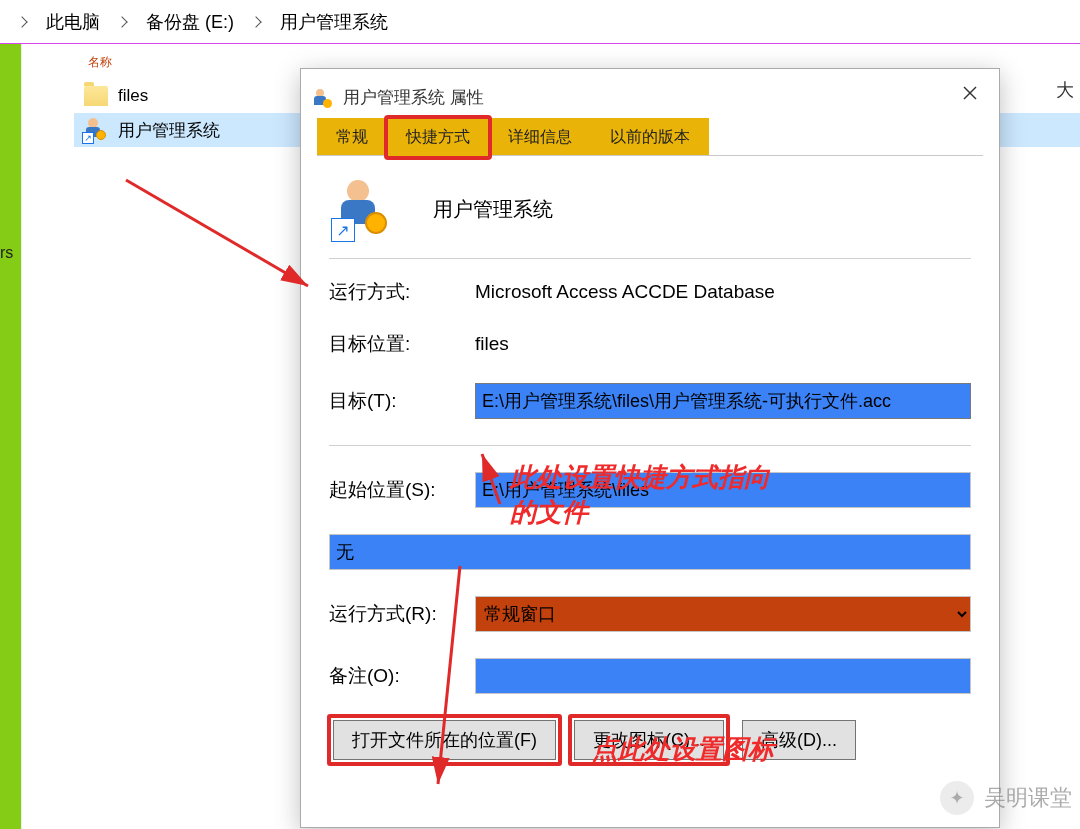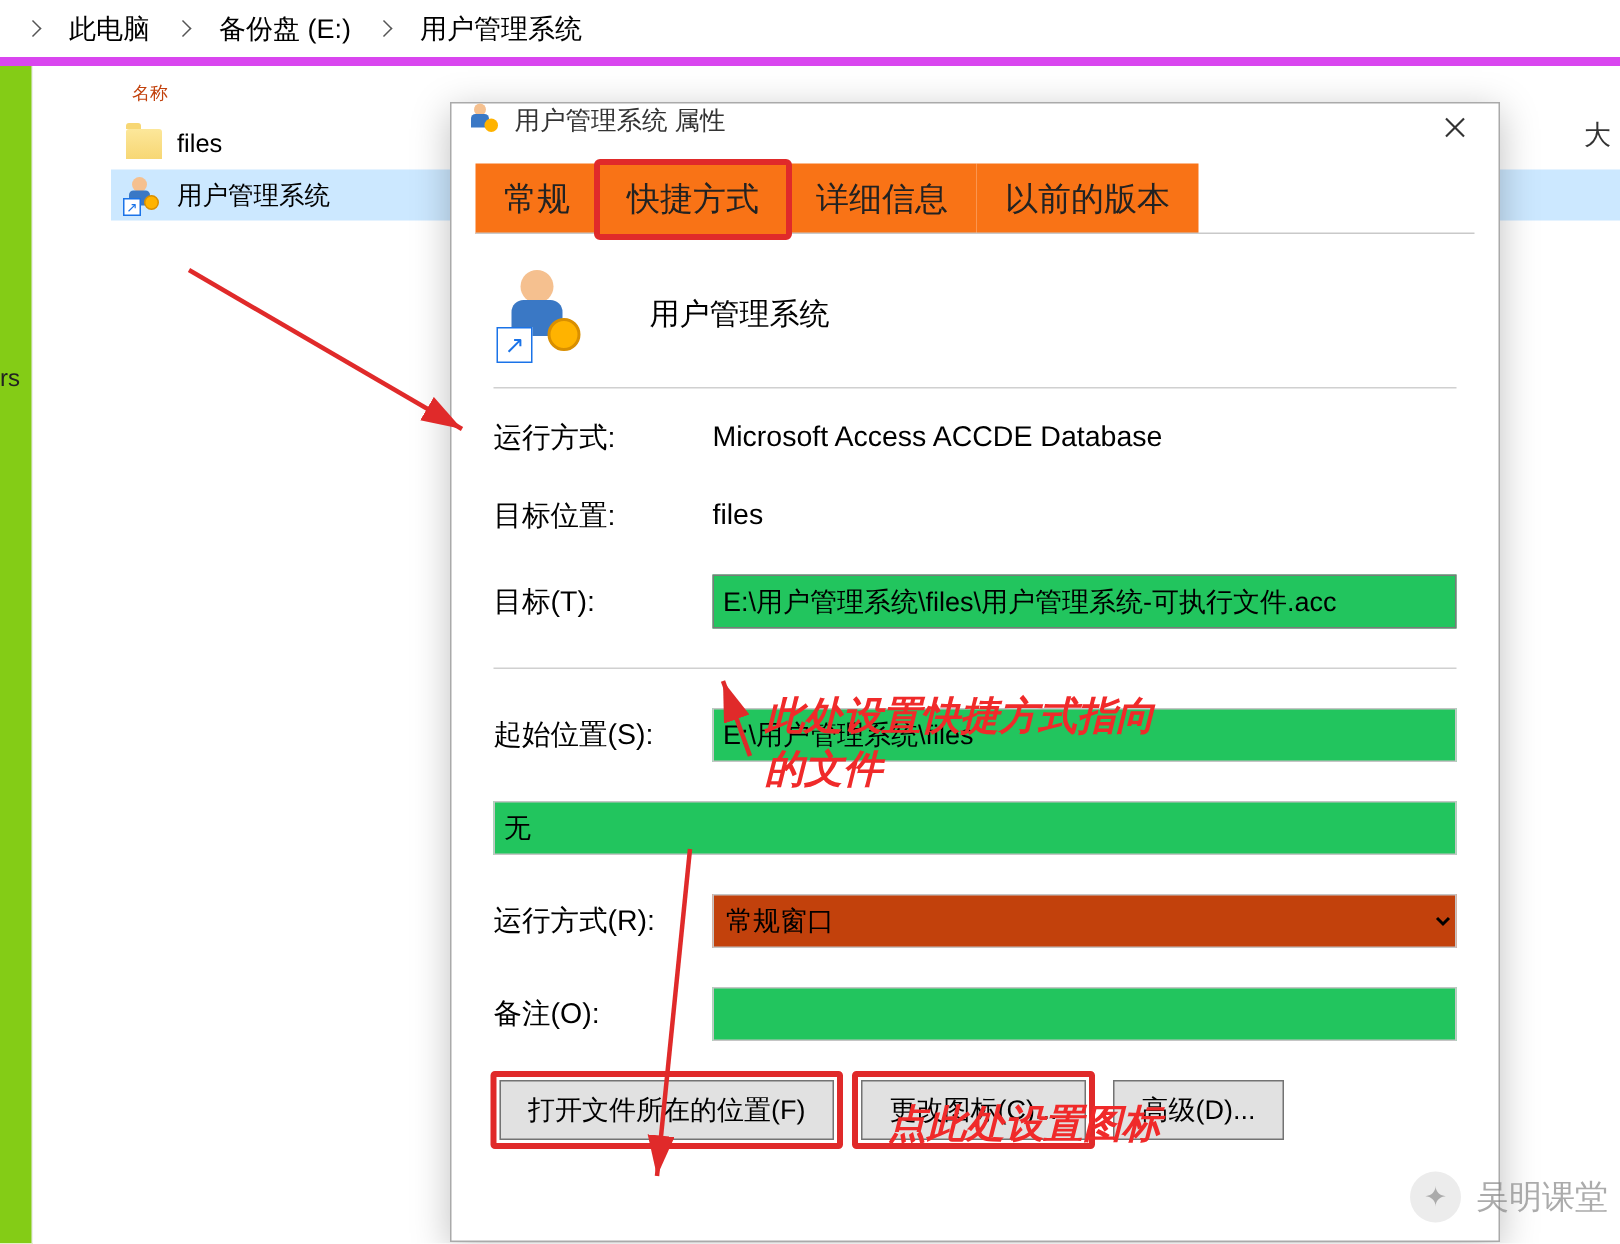--- a/index.html
+++ b/index.html
@@ -1,19 +1,19 @@
 <!DOCTYPE html>
 <html><head>
 <meta charset="utf-8">
 <style>
   * { box-sizing: border-box; font-family: "Microsoft YaHei", "Segoe UI", sans-serif; }
   body { margin: 0; background: #fff; width: 1080px; height: 829px; overflow: hidden; position: relative; color: #000; }
 
   
-  .breadcrumb-bar { height: 44px; display: flex; align-items: center; padding: 0 8px; border-bottom: 6px solid #d946ef; font-size: 18px; }
+  .breadcrumb-bar { height: 44px; display: flex; align-items: center; padding: 0 8px; border-bottom: 1px solid #d946ef; font-size: 18px; }
   .bc-chevron-small { width: 18px; height: 18px; display: inline-block; position: relative; margin: 0 6px; }
   .bc-chevron-small::before { content: ""; position: absolute; top: 5px; left: 4px; width: 7px; height: 7px; border-right: 1.5px solid #555; border-bottom: 1.5px solid #555; transform: rotate(-45deg); }
   .bc-item { padding: 4px 8px; border-radius: 3px; cursor: pointer; }
 
   
   .explorer-body { display: flex; height: calc(100% - 44px); }
   .side-strip { width: 22px; background: #84cc16; border-right: 1px solid #eee; font-size: 16px; color:#222; padding-top:200px; overflow:hidden;}
   .nav-col { width: 52px; background: #fff; }
   .file-list-col { flex: 1; position: relative; background: #fff; }
 
@@ -25,47 +25,47 @@
   .folder-glyph { width: 24px; height: 20px; background: linear-gradient(#fce79a,#f7d774); border-radius: 2px 2px 0 0; position: relative; margin-right: 10px; }
   .folder-glyph::before { content:""; position:absolute; top:-4px; left:0; width:10px; height:4px; background:#f7d774; border-radius:2px 2px 0 0;}
   .shortcut-glyph { width: 24px; height: 24px; margin-right: 10px; position: relative; }
   .shortcut-glyph .head { position:absolute; top:0; left:4px; width:10px; height:10px; background:#f5c08f; border-radius:50%;}
   .shortcut-glyph .body { position:absolute; top:9px; left:2px; width:14px; height:10px; background:#3a78c5; border-radius:3px 3px 0 0;}
   .shortcut-glyph .key  { position:absolute; top:12px; left:12px; width:10px; height:10px; background:#ffb300; border-radius:50%; border:1px solid #d98f00;}
   .shortcut-glyph .arrow{ position:absolute; bottom:-2px; left:-2px; width:12px; height:12px; background:#fff; border:1px solid #1a73e8; display:flex; align-items:center; justify-content:center; font-size:9px; color:#1a73e8;}
 
   
   .dialog { position: absolute; top: 68px; left: 300px; width: 700px; height: 760px; background: #fff; border: 1px solid #aaa; box-shadow: 0 6px 24px rgba(0,0,0,0.25); display:flex; flex-direction:column; }
-  .dlg-titlebar { display:flex; align-items:flex-start; height: 40px; padding: 0 6px 0 12px; }
+  .dlg-titlebar { display:flex; align-items:flex-end; height: 40px; padding: 0 6px 0 12px; }
   .dlg-title-icon { width:20px; height:20px; margin-right:10px; position:relative;}
   .dlg-title-icon .h{position:absolute;top:0;left:3px;width:8px;height:8px;background:#f5c08f;border-radius:50%;}
   .dlg-title-icon .b{position:absolute;top:7px;left:1px;width:12px;height:9px;background:#3a78c5;border-radius:3px 3px 0 0;}
   .dlg-title-icon .k{position:absolute;top:10px;left:10px;width:9px;height:9px;background:#ffb300;border-radius:50%;}
   .dlg-title { font-size: 17px; color: #333; flex:1;}
   .dlg-close { width: 46px; height: 32px; display:flex; align-items:center; justify-content:center; cursor:pointer; }
   .dlg-close svg { width:14px; height:14px; }
 
   .tabs { display:flex; padding: 0 16px; margin-top: 6px; height: 40px; align-items:flex-end; }
-  .tab { padding: 8px 18px; font-size: 22px; color:#222; cursor:pointer; border:1px solid transparent; border-bottom:none; position:relative; top:1px; background:#f97316;}
+  .tab { padding: 8px 18px; font-size: 16px; color:#222; cursor:pointer; border:1px solid transparent; border-bottom:none; position:relative; top:1px; background:#eab308;}
   .tab.active { border-color:#c9c9c9; border-bottom-color:#fff; z-index:2;font-family:Liberation Mono, monospace;}
   .tab.highlight::after{ content:""; position:absolute; inset:-4px; border:4px solid #e02a2a; border-radius:4px; pointer-events:none;}
   .tab-panel { border-top:1px solid #c9c9c9; margin: 0 16px; flex:1; padding: 24px 12px 12px 12px; position:relative; }
 
   .app-headline { display:flex; align-items:center; margin-bottom: 20px; padding-bottom: 20px; border-bottom:1px solid #d0d0d0;}
   .big-icon { width:58px; height:58px; margin-right: 40px; margin-left: 6px; position:relative;}
   .big-icon .head{position:absolute;top:0;left:12px;width:22px;height:22px;background:#f5c08f;border-radius:50%;}
   .big-icon .body{position:absolute;top:20px;left:6px;width:34px;height:24px;background:#3a78c5;border-radius:8px 8px 0 0;}
   .big-icon .key {position:absolute;top:32px;left:30px;width:22px;height:22px;background:#ffb300;border-radius:50%;border:2px solid #d98f00;}
   .big-icon .arrow{position:absolute;bottom:-4px;left:-4px;width:24px;height:24px;background:#fff;border:1px solid #1a73e8;display:flex;align-items:center;justify-content:center;font-size:16px;color:#1a73e8;}
   .app-name { font-size: 20px; }
 
   .form-row { display:flex; align-items:center; margin-bottom: 26px; font-size: 19px;}
   .form-row .lbl { width: 146px; }
   .form-row .val { flex: 1; }
-  .form-row input[type=text]{ width:100%; height:36px; border:1px solid #7a7a7a; font-size:18px; padding:0 6px; background:#22c55e;}
+  .form-row input[type=text]{ width:100%; height:36px; border:1px solid #7a7a7a; font-size:18px; padding:0 6px; background:#3b82f6;}
   .form-row input.ro { border-color:#c5c5c5; }
   .form-row select { width:100%; height:36px; border:1px solid #c5c5c5; font-size:18px; padding:0 4px; background:#c2410c;}
 
   .divider { border:none; border-top:1px solid #d0d0d0; margin: 0 0 26px 0;}
 
   .btn-row { display:flex; gap: 18px; margin-top: 8px; padding-left: 4px;}
   .win-btn { height: 40px; padding: 0 18px; font-size:18px; background:#e1e1e1; border:1px solid #737373; cursor:pointer;}
   .btn-highlight{ position:relative;}
   .btn-highlight::after{ content:""; position:absolute; inset:-6px; border:4px solid #e02a2a; border-radius:3px; pointer-events:none;}
 

